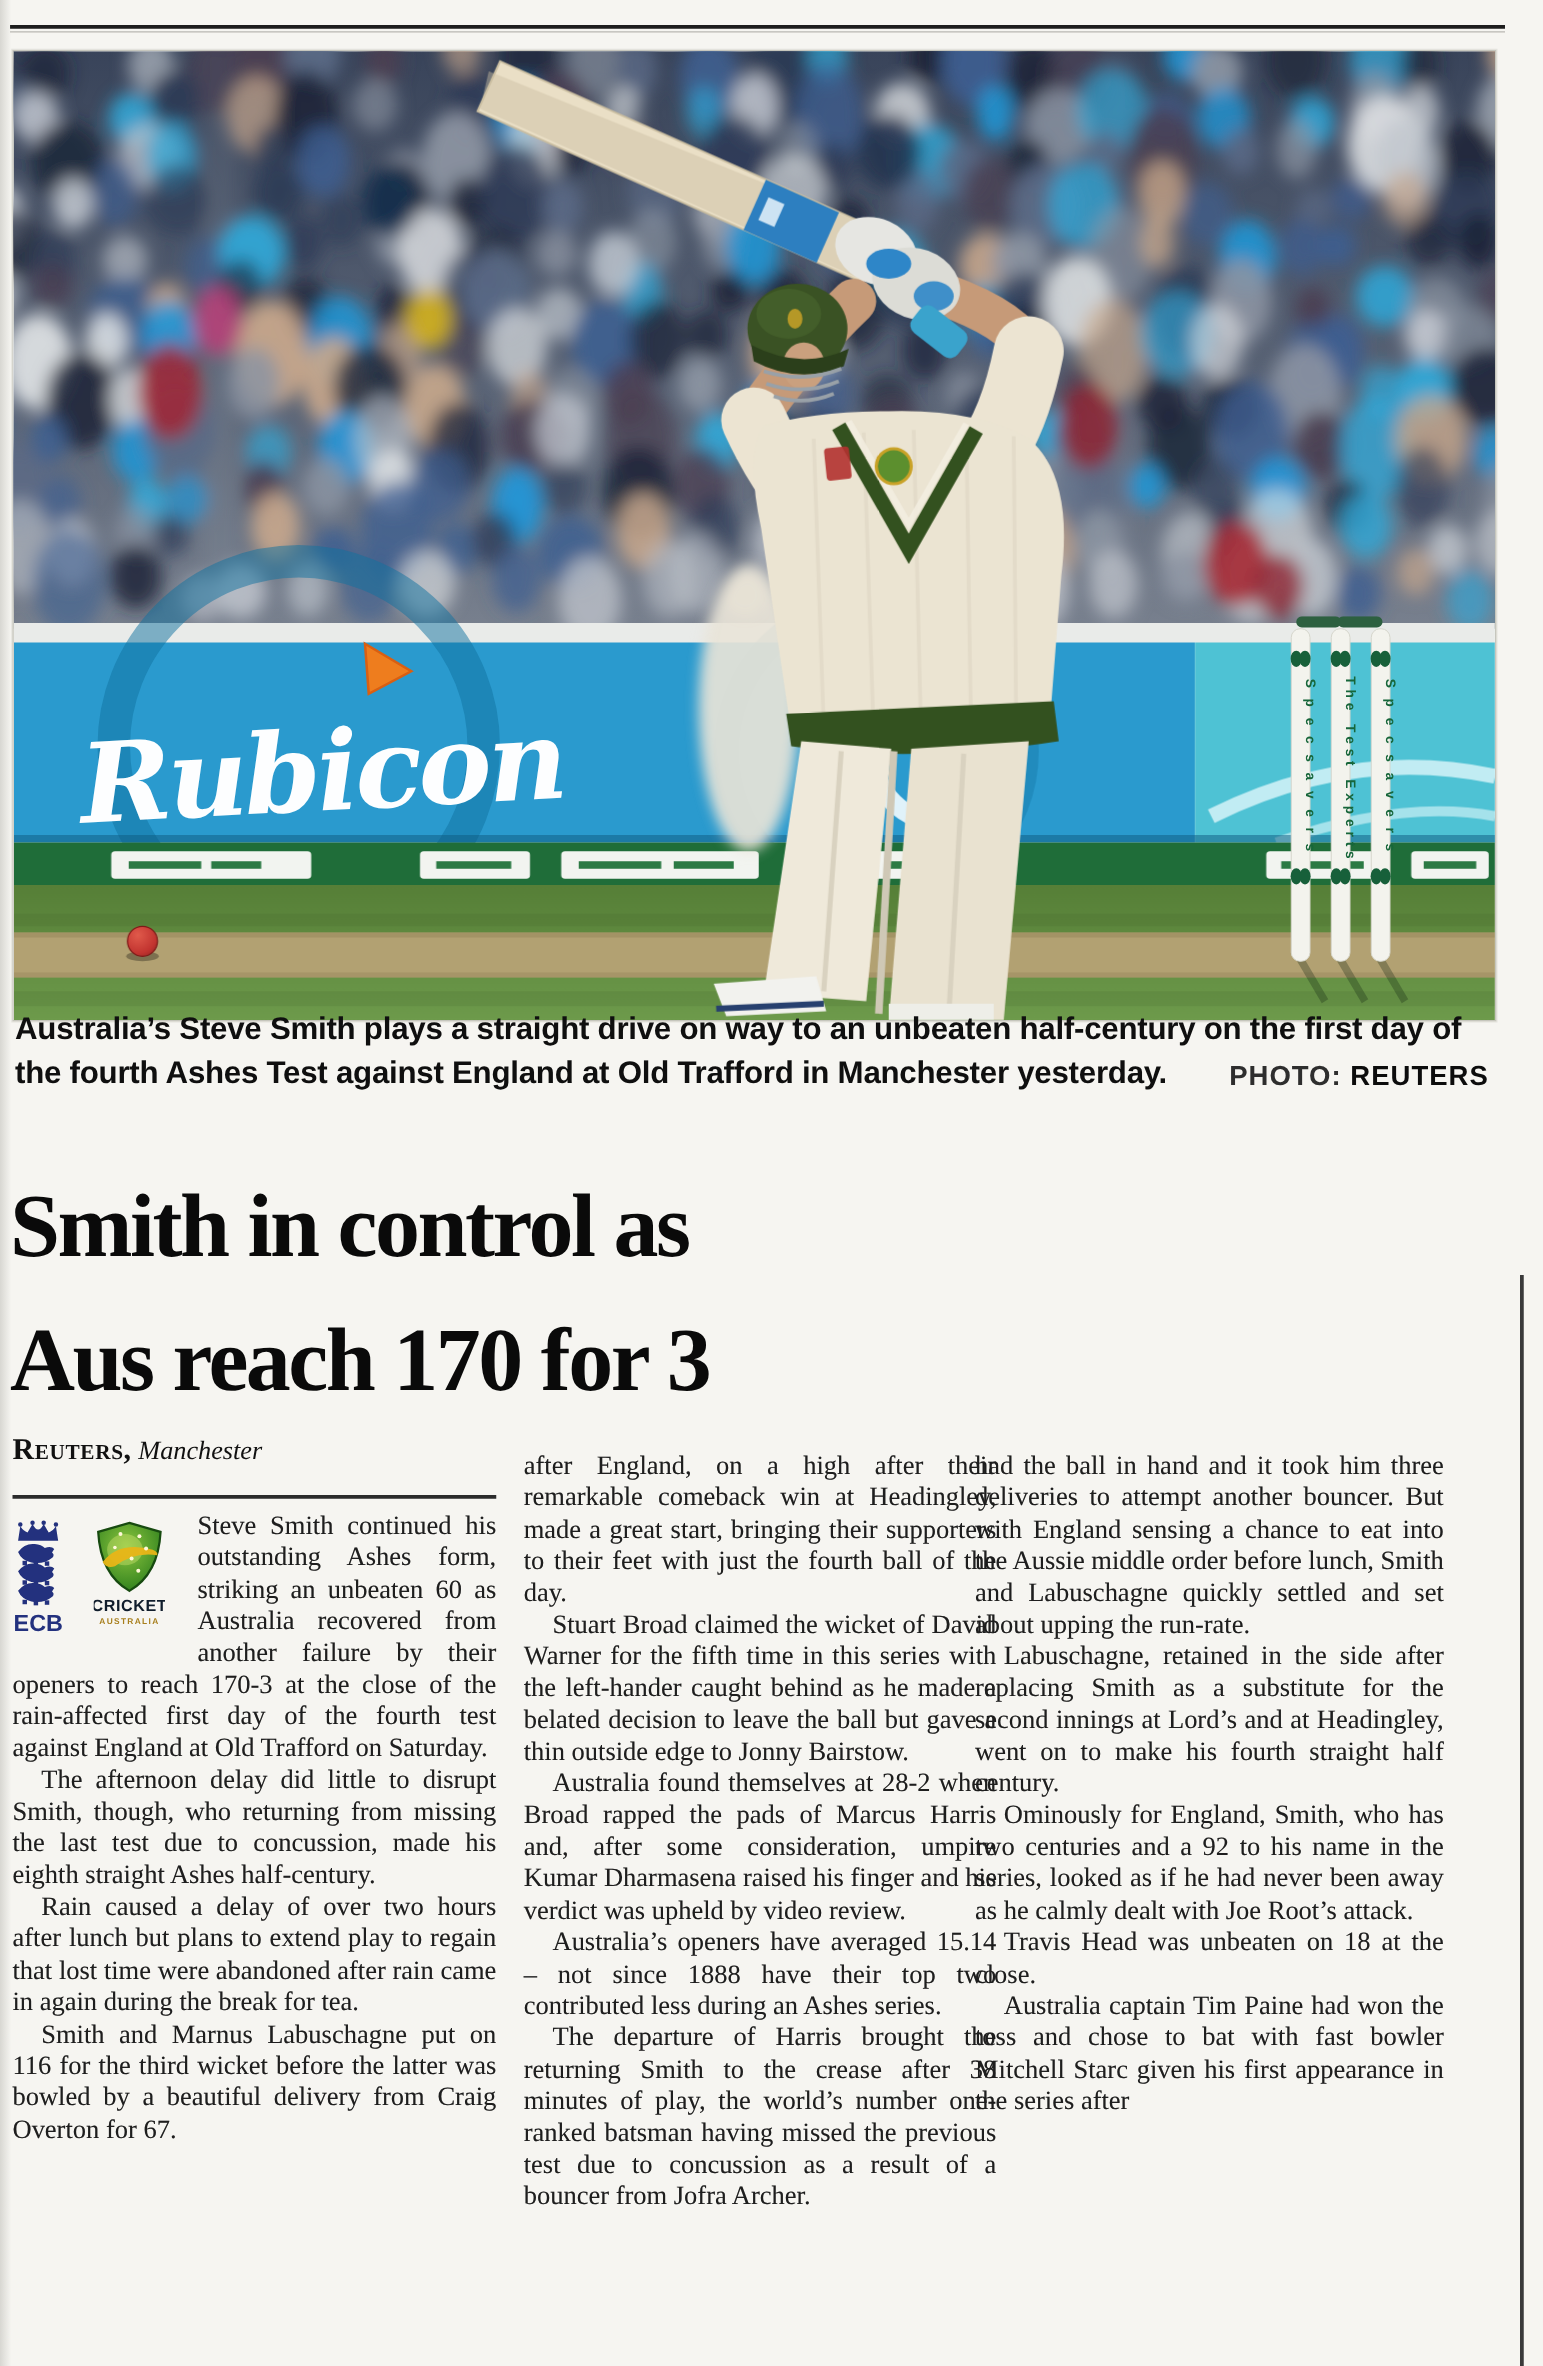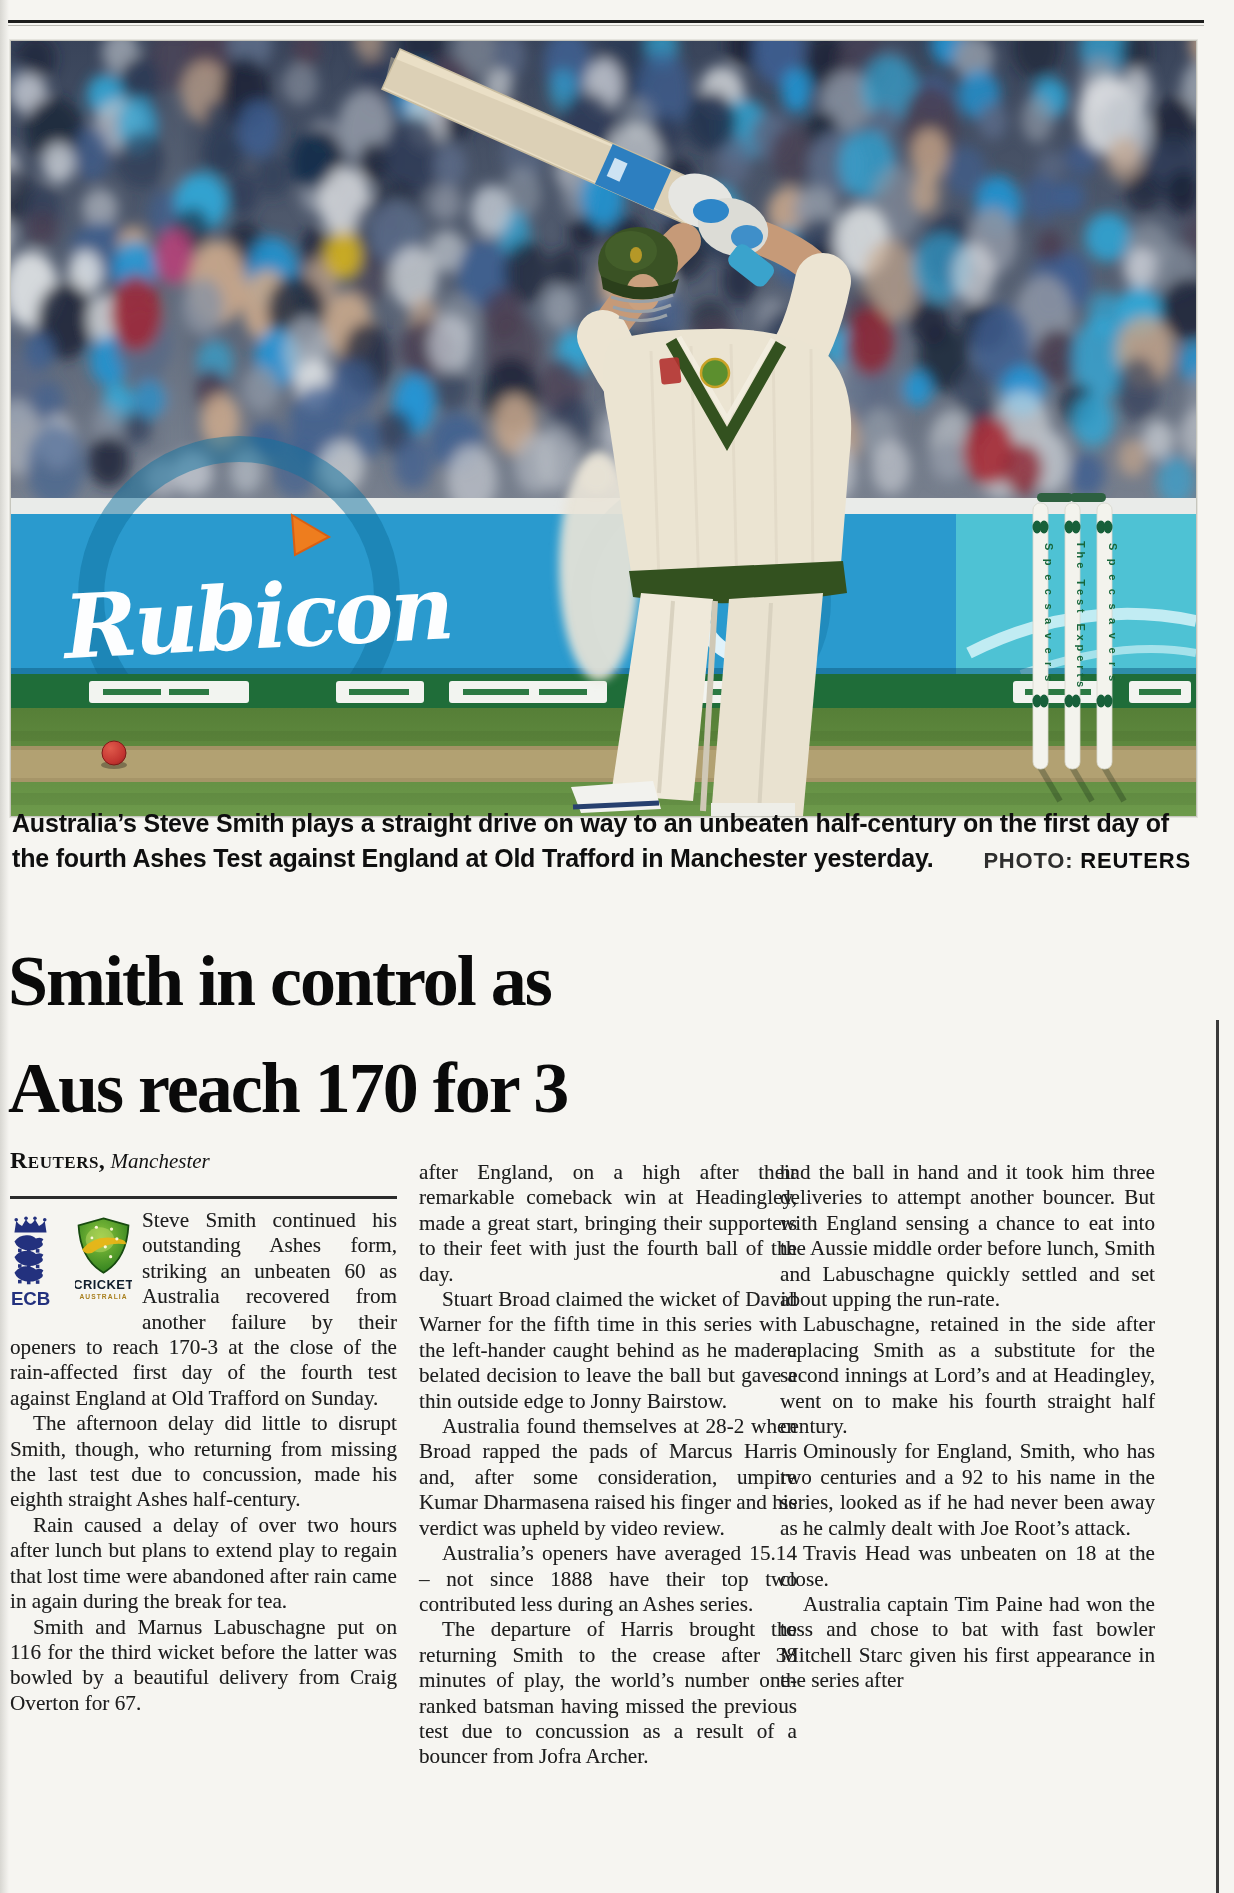--- a/index.html
+++ b/index.html
@@ -30,21 +30,21 @@
   .col2{left:419px;top:1160px;width:378px;}
   .col3{left:780px;top:1160px;width:375px;}
   .col p{margin:0;font-size:21.2px;line-height:25.4px;text-align:justify;text-indent:23px;
     text-shadow:0 0 .4px rgba(0,0,0,.3);}
   .col p.cont{text-indent:0;}
 
   .byline{font-size:21px;color:#111;padding-bottom:22px;border-bottom:3px solid #2b2b2b;margin-bottom:9px;}
   .byline .agency{font-variant:small-caps;font-weight:700;font-size:24px;letter-spacing:.5px;}
   .byline .place{font-style:italic;font-size:21px;}
 
-  .logos{float:left;width:122px;height:102px;margin:3px 10px 2px 0;display:flex;gap:24px;align-items:center;}
+  .logos{float:left;width:122px;height:102px;margin:3px 26px 2px 0;display:flex;gap:24px;align-items:center;}
 
   .right-rule{position:absolute;left:1216px;top:1020px;width:3px;height:873px;background:#262626;opacity:.9;}
 </style>
 </head>
 <body>
 
 <div class="page">
 
   <div class="top-rule"></div>
 
@@ -569,21 +569,21 @@
             <circle cx="41" cy="14" r="1.8"></circle>
             <circle cx="47" cy="25" r="1.8"></circle>
           <circle cx="34" cy="34" r="1.8"></circle>
             <circle cx="19" cy="24" r="1.6"></circle>
             <circle cx="40" cy="45" r="1.8"></circle>
         </g>
         <text x="32" y="81" text-anchor="middle" font-size="14.5" font-weight="bold" fill="#101d2c" style="font-family:'Liberation Sans',sans-serif;letter-spacing:.5px">CRICKET</text>
         <text x="32" y="93" text-anchor="middle" font-size="7.5" font-weight="bold" fill="#a87f1d" style="font-family:'Liberation Sans',sans-serif;letter-spacing:1.2px">AUSTRALIA</text>
       </svg>
     </div>
-    <p class="cont">Steve Smith continued his outstanding Ashes form, striking an unbeaten 60 as Australia recovered from another failure by their openers to reach 170-3 at the close of the rain-affected first day of the fourth test against England at Old Trafford on Sunday.</p>
+    <p class="cont">Steve Smith continued his outstanding Ashes form, striking an unbeaten 60 as Australia recovered from another failure by their openers to reach 170-3 at the close of the rain-affected first day of the fourth test against England at Old Trafford on Saturday.</p>
     <p>The afternoon delay did little to disrupt Smith, though, who returning from missing the last test due to concussion, made his eighth straight Ashes half-century.</p>
     <p>Rain caused a delay of over two hours after lunch but plans to extend play to regain that lost time were abandoned after rain came in again during the break for tea.</p>
     <p>Smith and Marnus Labuschagne put on 116 for the third wicket before the latter was bowled by a beautiful delivery from Craig Overton for 67.</p>
   </div>
 
   <div class="col col2">
     <p class="cont">after England, on a high after their remarkable comeback win at Headingley, made a great start, bringing their supporters to their feet with just the fourth ball of the day.</p>
     <p>Stuart Broad claimed the wicket of David Warner for the fifth time in this series with the left-hander caught behind as he made a belated decision to leave the ball but gave a thin outside edge to Jonny Bairstow.</p>
     <p>Australia found themselves at 28-2 when Broad rapped the pads of Marcus Harris and, after some consideration, umpire Kumar Dharmasena raised his finger and his verdict was upheld by video review.</p>
     <p>Australia’s openers have averaged 15.14 – not since 1888 have their top two contributed less during an Ashes series.</p>

